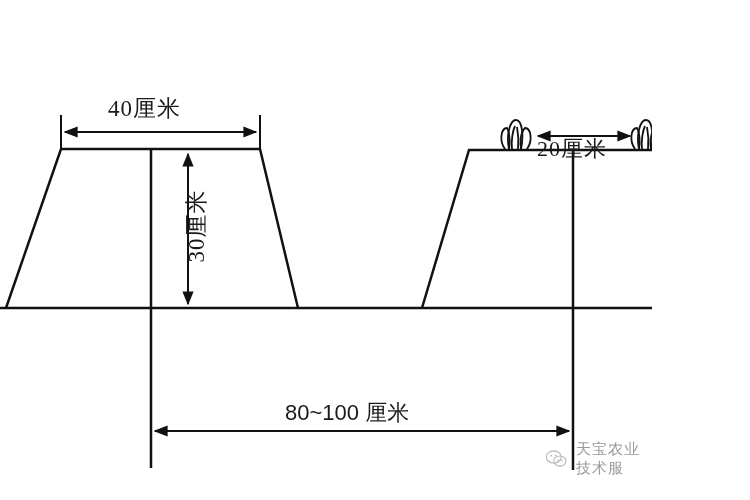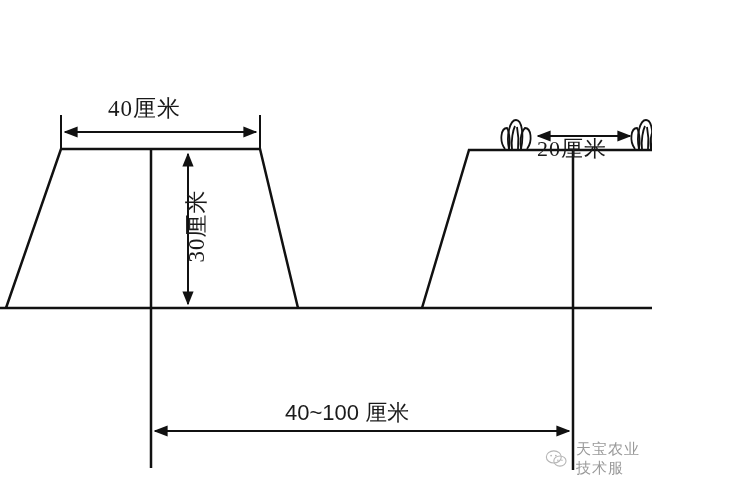--- a/index.html
+++ b/index.html
@@ -64,21 +64,21 @@
         <path d="M648,149 C649,140 648,132 647,127"></path>
       </g>
     </g>
 
     <line x1="155" y1="431" x2="569" y2="431" stroke="#111" stroke-width="2" marker-start="url(#arr)" marker-end="url(#arr)"></line>
   </svg>
 
   <div class="lbl serif lbl-40">40厘米</div>
   <div class="lbl serif lbl-20">20厘米</div>
   <div class="lbl serif lbl-30">30厘米</div>
-  <div class="lbl sans lbl-spacing">40~100 厘米</div>
+  <div class="lbl sans lbl-spacing">80~100 厘米</div>
 
   <div class="watermark">
     <svg class="wm-icon" viewBox="0 0 34 30" style="position:static">
       <ellipse cx="13" cy="12" rx="11" ry="9" fill="none" stroke="#b5b5b5" stroke-width="1.6"></ellipse>
       <ellipse cx="22" cy="18" rx="9" ry="7.5" fill="none" stroke="#b5b5b5" stroke-width="1.6"></ellipse>
       <circle cx="9" cy="10" r="1.3" fill="#b5b5b5"></circle>
       <circle cx="16" cy="10" r="1.3" fill="#b5b5b5"></circle>
       <circle cx="19" cy="17" r="1.1" fill="#b5b5b5"></circle>
       <circle cx="25" cy="17" r="1.1" fill="#b5b5b5"></circle>
     </svg>

